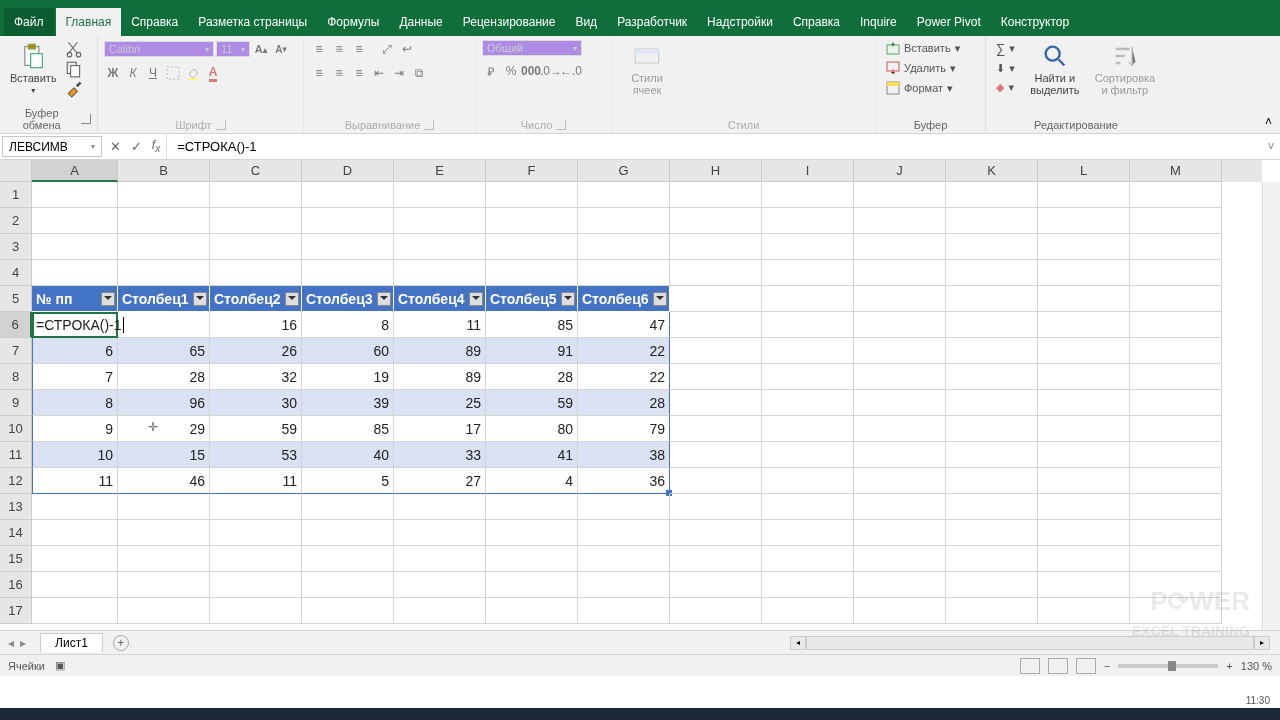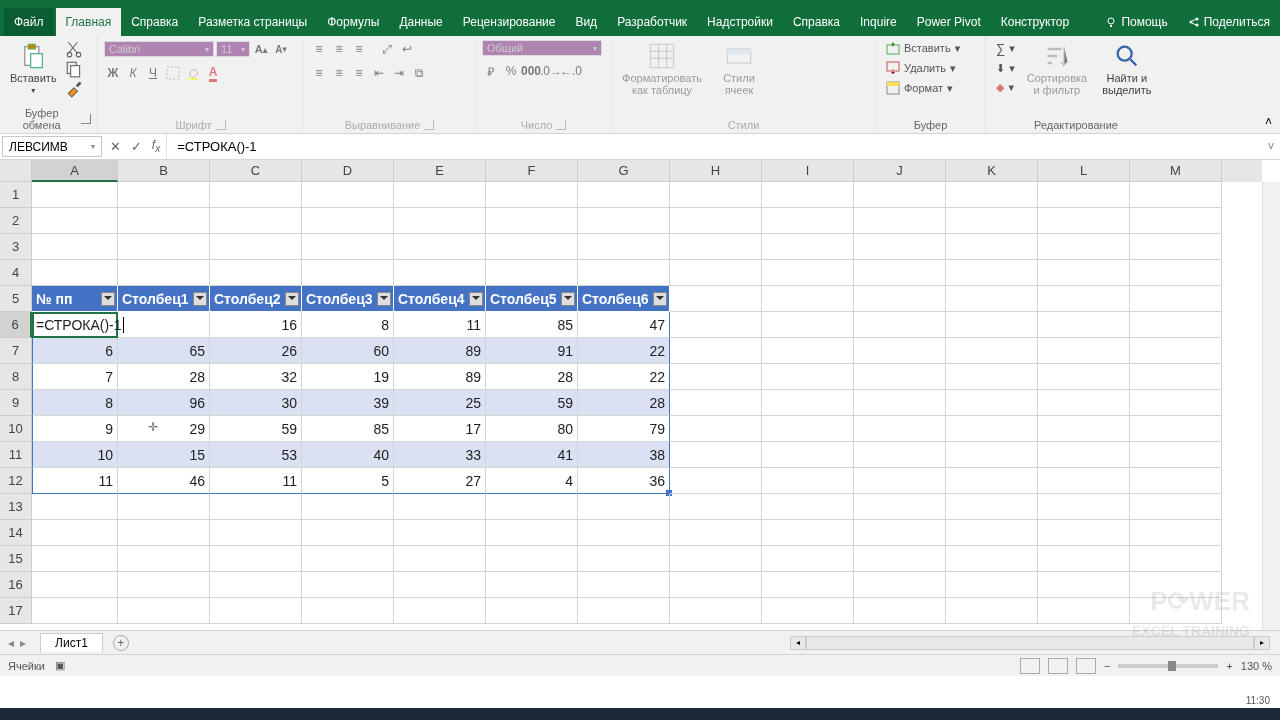--- a/index.html
+++ b/index.html
@@ -20,21 +20,21 @@
   .ribbon { height: 98px; background: #f1f1f1; border-bottom: 1px solid #d4d4d4; display: flex; position: relative; }
   .group { border-right: 1px solid #e0e0e0; padding: 4px 6px 2px 6px; display: flex; flex-direction: column; justify-content: space-between; }
   .group-label { text-align: center; font-size: 11px; color: #666; margin-top: 2px; display: flex; justify-content: center; align-items: center; gap: 4px; }
   .group-body { display: flex; gap: 4px; align-items: flex-start; }
   .big-btn { display: flex; flex-direction: column; align-items: center; padding: 2px 4px; cursor: pointer; gap: 2px; font-size: 11px; text-align: center; color: #444; }
   .big-btn svg { width: 28px; height: 28px; }
   .small-btns { display: flex; flex-direction: column; gap: 2px; }
   .small-btn { display: flex; align-items: center; gap: 4px; font-size: 11px; padding: 1px 4px; cursor: pointer; color: #555; }
   .small-btn svg { width: 14px; height: 14px; }
   .font-row { display: flex; gap: 2px; align-items: center; }
-  .combo { border: 1px solid #c8c8c8; background: #701a75; padding: 1px 4px; font-size: 11px; color: #aaa; display: flex; align-items: center; justify-content: space-between; }
+  .combo { border: 1px solid #c8c8c8; background: #6d28d9; padding: 1px 4px; font-size: 11px; color: #aaa; display: flex; align-items: center; justify-content: space-between; }
   .disabled { opacity: 0.5; }
   .icon-btn-row { display: flex; gap: 2px; }
   .ico { width: 18px; height: 18px; display: flex; align-items: center; justify-content: center; cursor: pointer; }
   .dialog-launcher { width: 10px; height: 10px; border: 1px solid #888; border-top: none; border-left: none; cursor: pointer; }
   .collapse-arrow { position: absolute; right: 8px; bottom: 4px; cursor: pointer; }
 
   
   .formula-bar { height: 26px; display: flex; align-items: stretch; border-bottom: 1px solid #d4d4d4; }
   .name-box { width: 100px; border: 1px solid #c8c8c8; margin: 2px; padding: 2px 6px; display: flex; align-items: center; justify-content: space-between; font-size: 12px; }
   .fb-btns { display: flex; align-items: center; padding: 0 6px; gap: 10px; border-right: 1px solid #e0e0e0; margin-right: 4px; }
@@ -110,38 +110,20 @@
       <div class="tab">Данные</div>
       <div class="tab">Рецензирование</div>
       <div class="tab">Вид</div>
       <div class="tab">Разработчик</div>
       <div class="tab">Надстройки</div>
       <div class="tab">Справка</div>
       <div class="tab">Inquire</div>
       <div class="tab">Power Pivot</div>
       <div class="tab">Конструктор</div>
     </div>
-  <div class="tabs-right">
-    <div class="tab">
-      <svg width="12" height="12" viewBox="0 0 12 12">
-          <circle cx="6" cy="5" r="3" fill="none" stroke="#fff"></circle>
-          <path d="M5 9h2v2H5z" fill="#fff"></path>
-        </svg>
-      <span>Помощь</span>
-    </div>
-    <div class="tab">
-      <svg width="12" height="12" viewBox="0 0 12 12">
-          <circle cx="3" cy="6" r="1.5" fill="#fff"></circle>
-          <circle cx="9" cy="3" r="1.5" fill="#fff"></circle>
-          <circle cx="9" cy="9" r="1.5" fill="#fff"></circle>
-          <path d="M4 5l4-2M4 7l4 2" stroke="#fff"></path>
-        </svg>
-      <span>Поделиться</span>
-    </div>
-  </div>
 </div>
 
 <div class="ribbon">
 
   <div class="group" style="width:98px">
     <div class="group-body">
       <div class="big-btn">
         <svg viewBox="0 0 24 24">
             <rect x="5" y="4" width="12" height="16" fill="#fff" stroke="#888"></rect>
             <rect x="8" y="2" width="6" height="4" fill="#b8860b" stroke="#7a5"></rect>
@@ -238,21 +220,21 @@
       </div>
     </div>
     <div class="group-label">
         <span>Выравнивание</span>
         <span class="dialog-launcher"></span>
       </div>
   </div>
 
   <div class="group disabled" style="width:136px">
     <div class="group-body" style="flex-direction:column;gap:6px">
-      <div class="combo" style="width:120px">
+      <div class="combo" style="width:100px">
           <span>Общий</span>
           <span style="font-size:8px">▾</span>
         </div>
       <div class="icon-btn-row">
         <div class="ico">₽</div>
         <div class="ico">%</div>
         <div class="ico">
             <b>000</b>
           </div>
         <div class="ico">.0→</div>
@@ -260,27 +242,20 @@
       </div>
     </div>
     <div class="group-label">
         <span>Число</span>
         <span class="dialog-launcher"></span>
       </div>
   </div>
 
   <div class="group disabled" style="width:264px">
     <div class="group-body">
-      <div class="big-btn">
-        <svg viewBox="0 0 24 24">
-            <rect x="2" y="2" width="20" height="20" fill="none" stroke="#aaa"></rect>
-            <path d="M2 8h20M2 14h20M9 2v20M16 2v20" stroke="#aaa"></path>
-          </svg>
-        <span style="max-width:80px">Форматировать как таблицу</span>
-      </div>
       <div class="big-btn">
         <svg viewBox="0 0 24 24">
             <rect x="2" y="6" width="20" height="12" fill="none" stroke="#aaa"></rect>
             <rect x="2" y="6" width="20" height="4" fill="#cde"></rect>
           </svg>
         <span style="max-width:50px">Стили ячеек</span>
       </div>
     </div>
     <div class="group-label">
         <span>Стили</span>
@@ -309,33 +284,33 @@
       </div>
   </div>
 
   <div class="group" style="width:180px;border-right:none">
     <div class="group-body">
       <div class="small-btns" style="gap:4px">
         <div class="small-btn"><span style="font-size:13px">∑</span> ▾</div>
         <div class="small-btn"><span>⬇</span> ▾</div>
         <div class="small-btn"><span style="color:#d77">◆</span> ▾</div>
       </div>
+      <div class="big-btn">
+        <svg viewBox="0 0 24 24">
+            <circle cx="10" cy="10" r="6" fill="none" stroke="#36a" stroke-width="2"></circle>
+            <path d="M15 15l5 5" stroke="#36a" stroke-width="2"></path>
+          </svg>
+        <span style="max-width:56px">Найти и выделить</span>
+      </div>
       <div class="big-btn disabled">
         <svg viewBox="0 0 24 24">
             <path d="M4 6h12M4 12h8M4 18h4" stroke="#888" stroke-width="2"></path>
             <path d="M18 4v16l3-3M18 20l-3-3" stroke="#888"></path>
           </svg>
         <span style="max-width:60px">Сортировка и фильтр</span>
-      </div>
-      <div class="big-btn">
-        <svg viewBox="0 0 24 24">
-            <circle cx="10" cy="10" r="6" fill="none" stroke="#36a" stroke-width="2"></circle>
-            <path d="M15 15l5 5" stroke="#36a" stroke-width="2"></path>
-          </svg>
-        <span style="max-width:56px">Найти и выделить</span>
       </div>
     </div>
     <div class="group-label">
         <span>Редактирование</span>
       </div>
   </div>
   <div class="collapse-arrow">˄</div>
 </div>
 
 <div class="formula-bar">

